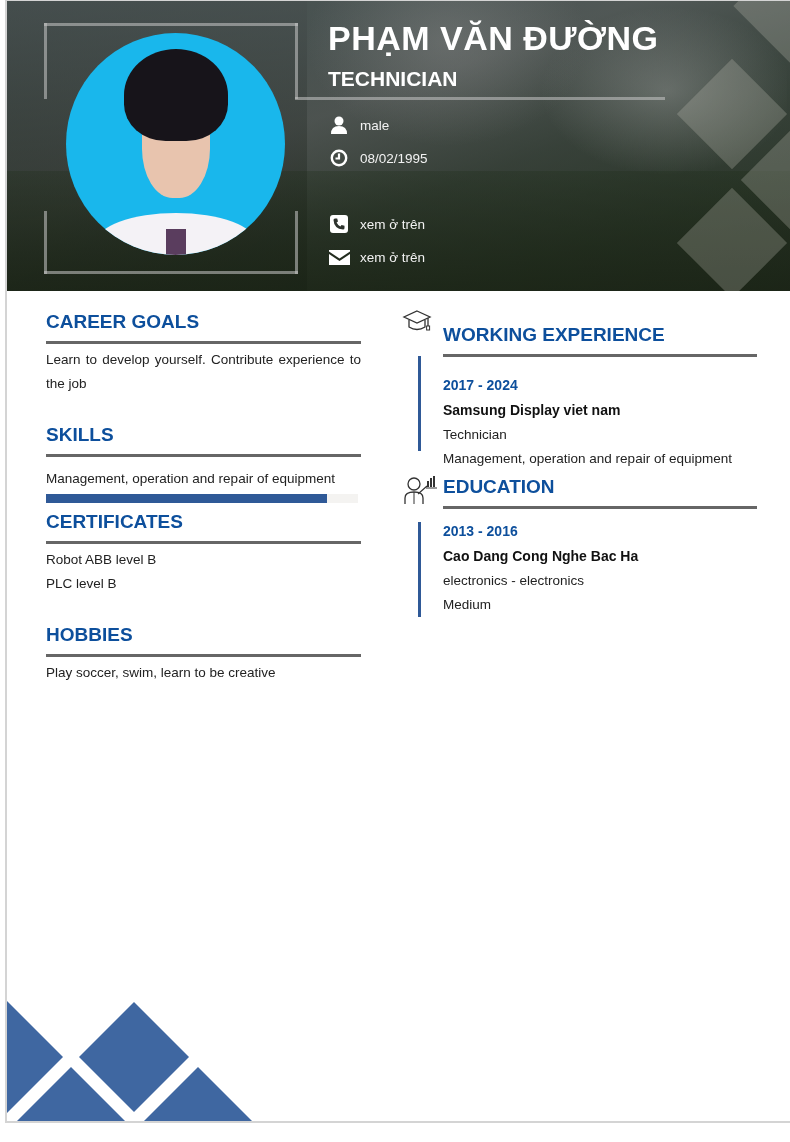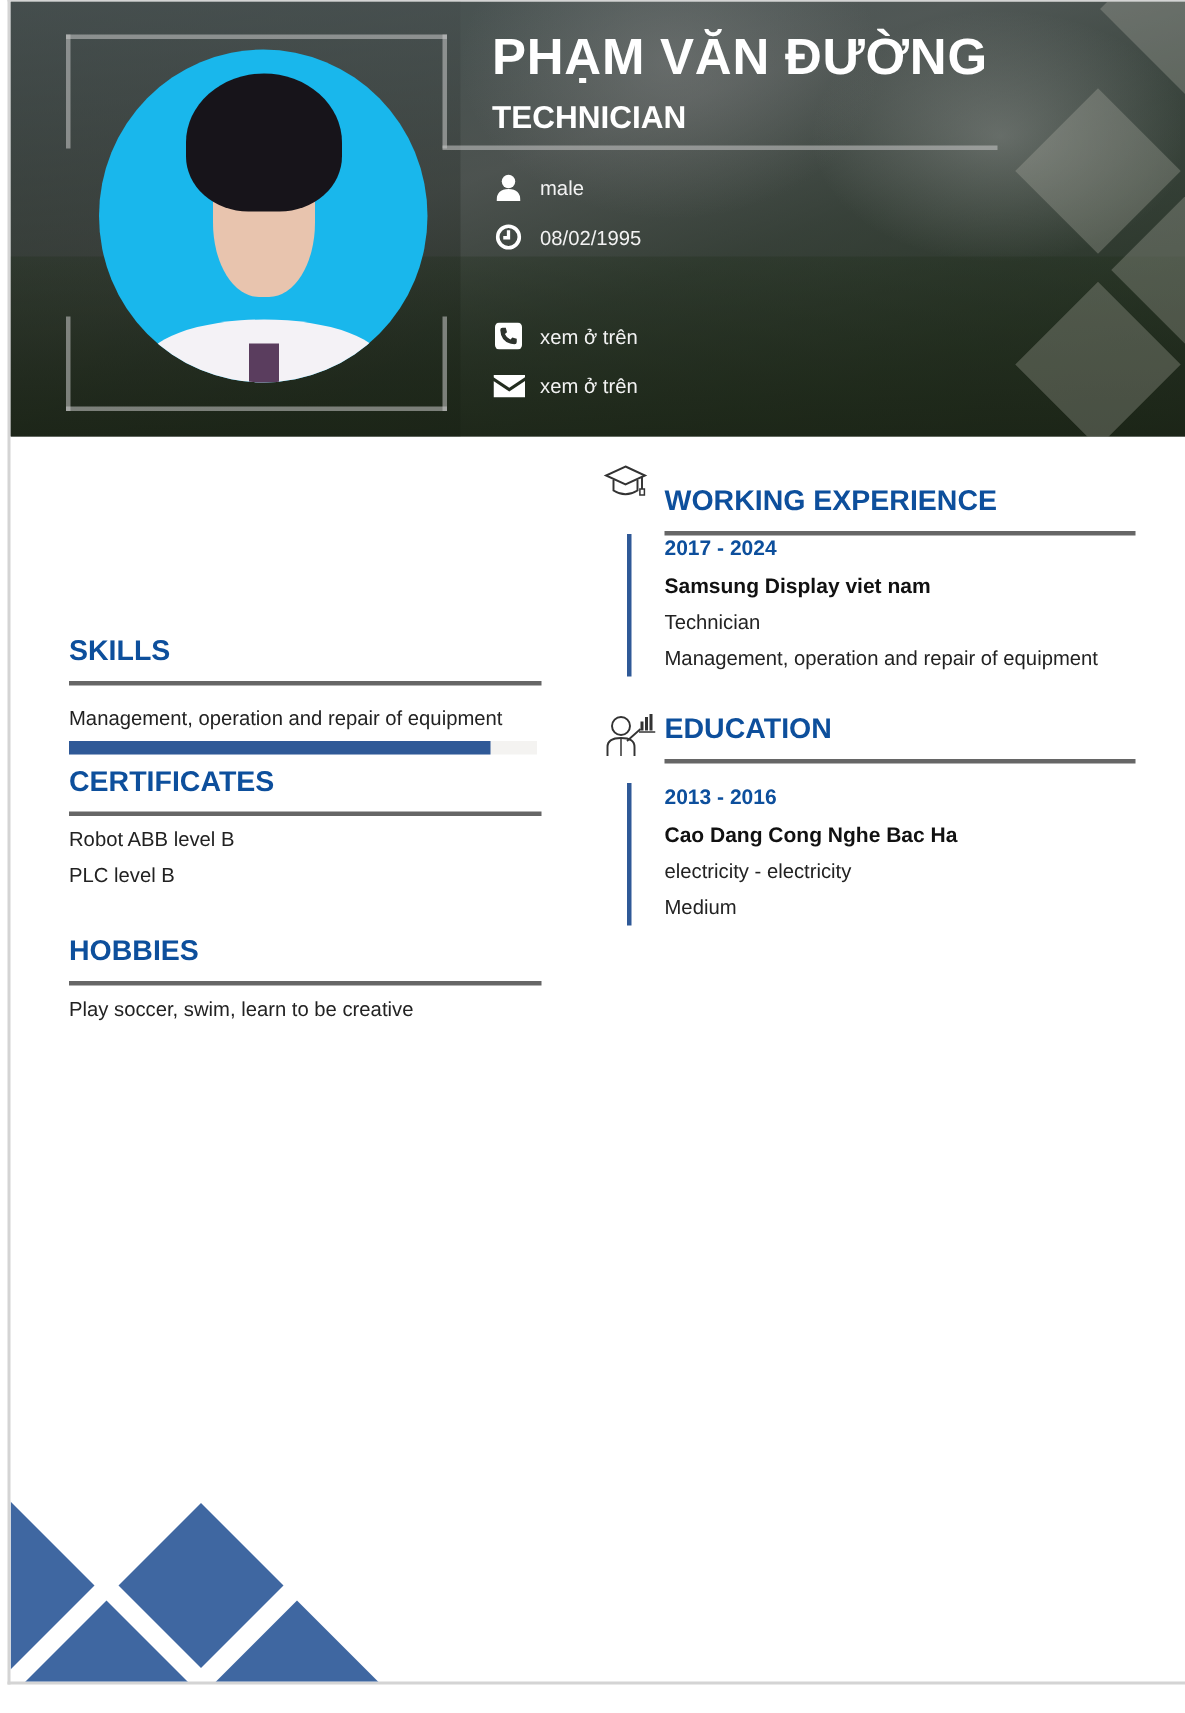--- a/index.html
+++ b/index.html
@@ -159,20 +159,25 @@
       <span class="ico">
         <svg width="21" height="15" viewBox="0 0 21 15">
             <path d="M0 0 H21 V1.5 L10.5 8.5 L0 1.5 Z" fill="#fff"></path>
             <path d="M0 4 L10.5 11 L21 4 V15 H0 Z" fill="#fff"></path>
           </svg>
       </span>
       <span class="txt">xem ở trên</span>
     </div>
   </div>
 
+  <div class="col-left" style="top:310px;">
+    <div class="sec-title">CAREER GOALS</div>
+    <div class="sec-rule" style="margin-top:8px;"></div>
+    <div class="sec-text justify" style="margin-top:4px;">Learn to develop yourself. Contribute experience to the job</div>
+  </div>
 
   <div class="col-left" style="top:423px;">
     <div class="sec-title">SKILLS</div>
     <div class="sec-rule" style="margin-top:8px;"></div>
     <div class="sec-text" style="margin-top:10px;">Management, operation and repair of equipment</div>
   </div>
   <div class="skill-track">
     <div class="skill-fill" style="width:90%;"></div>
   </div>
 
@@ -197,21 +202,21 @@
         <path d="M26 10 V18" stroke="#333" stroke-width="1.3"></path>
         <rect x="24.6" y="18" width="3" height="4" fill="none" stroke="#333" stroke-width="1"></rect>
       </svg>
   </span>
   <div class="col-right" style="top:323px;">
     <div class="sec-title">WORKING EXPERIENCE</div>
     <div class="sec-rule" style="margin-top:8px;"></div>
   </div>
   <div class="tl-bar" style="left:411px; top:355px; height:95px;"></div>
   <div class="col-right" style="top:356px;">
-    <div class="tl-date" style="height:25px;">2017 - 2024</div>
+    <div class="tl-date" style="height:25px;margin-top:20px;">2017 - 2024</div>
     <div class="tl-org" style="height:25px;">Samsung Display viet nam</div>
     <div class="tl-line" style="height:24px;">Technician</div>
     <div class="tl-line" style="height:24px;">Management, operation and repair of equipment</div>
   </div>
 
   <span style="position:absolute; left:396px; top:472px;">
     <svg width="34" height="32" viewBox="0 0 34 32">
         <circle cx="11" cy="11" r="6" fill="none" stroke="#333" stroke-width="1.3"></circle>
         <path d="M2 31 V25 Q2 19 11 19 Q20 19 20 25 V31" fill="none" stroke="#333" stroke-width="1.3"></path>
         <path d="M11 19 V31" stroke="#333" stroke-width="1"></path>
@@ -223,21 +228,21 @@
       </svg>
   </span>
   <div class="col-right" style="top:475px;">
     <div class="sec-title">EDUCATION</div>
     <div class="sec-rule" style="margin-top:8px;"></div>
   </div>
   <div class="tl-bar" style="left:411px; top:521px; height:95px;"></div>
   <div class="col-right" style="top:522px;">
     <div class="tl-date" style="height:25px;">2013 - 2016</div>
     <div class="tl-org" style="height:25px;">Cao Dang Cong Nghe Bac Ha</div>
-    <div class="tl-line" style="height:24px;">electricity - electricity</div>
+    <div class="tl-line" style="height:24px;">electronics - electronics</div>
     <div class="tl-line" style="height:24px;">Medium</div>
   </div>
 
   <svg class="deco" viewBox="0 0 260 131">
     <polygon points="0,10 56,66 0,122" fill="#3f67a1"></polygon>
     <polygon points="127,11 182,66 127,121 72,66" fill="#3f67a1"></polygon>
     <polygon points="64,76 119,131 9,131" fill="#3f67a1"></polygon>
     <polygon points="191,76 246,131 136,131" fill="#3f67a1"></polygon>
   </svg>
 </div>

